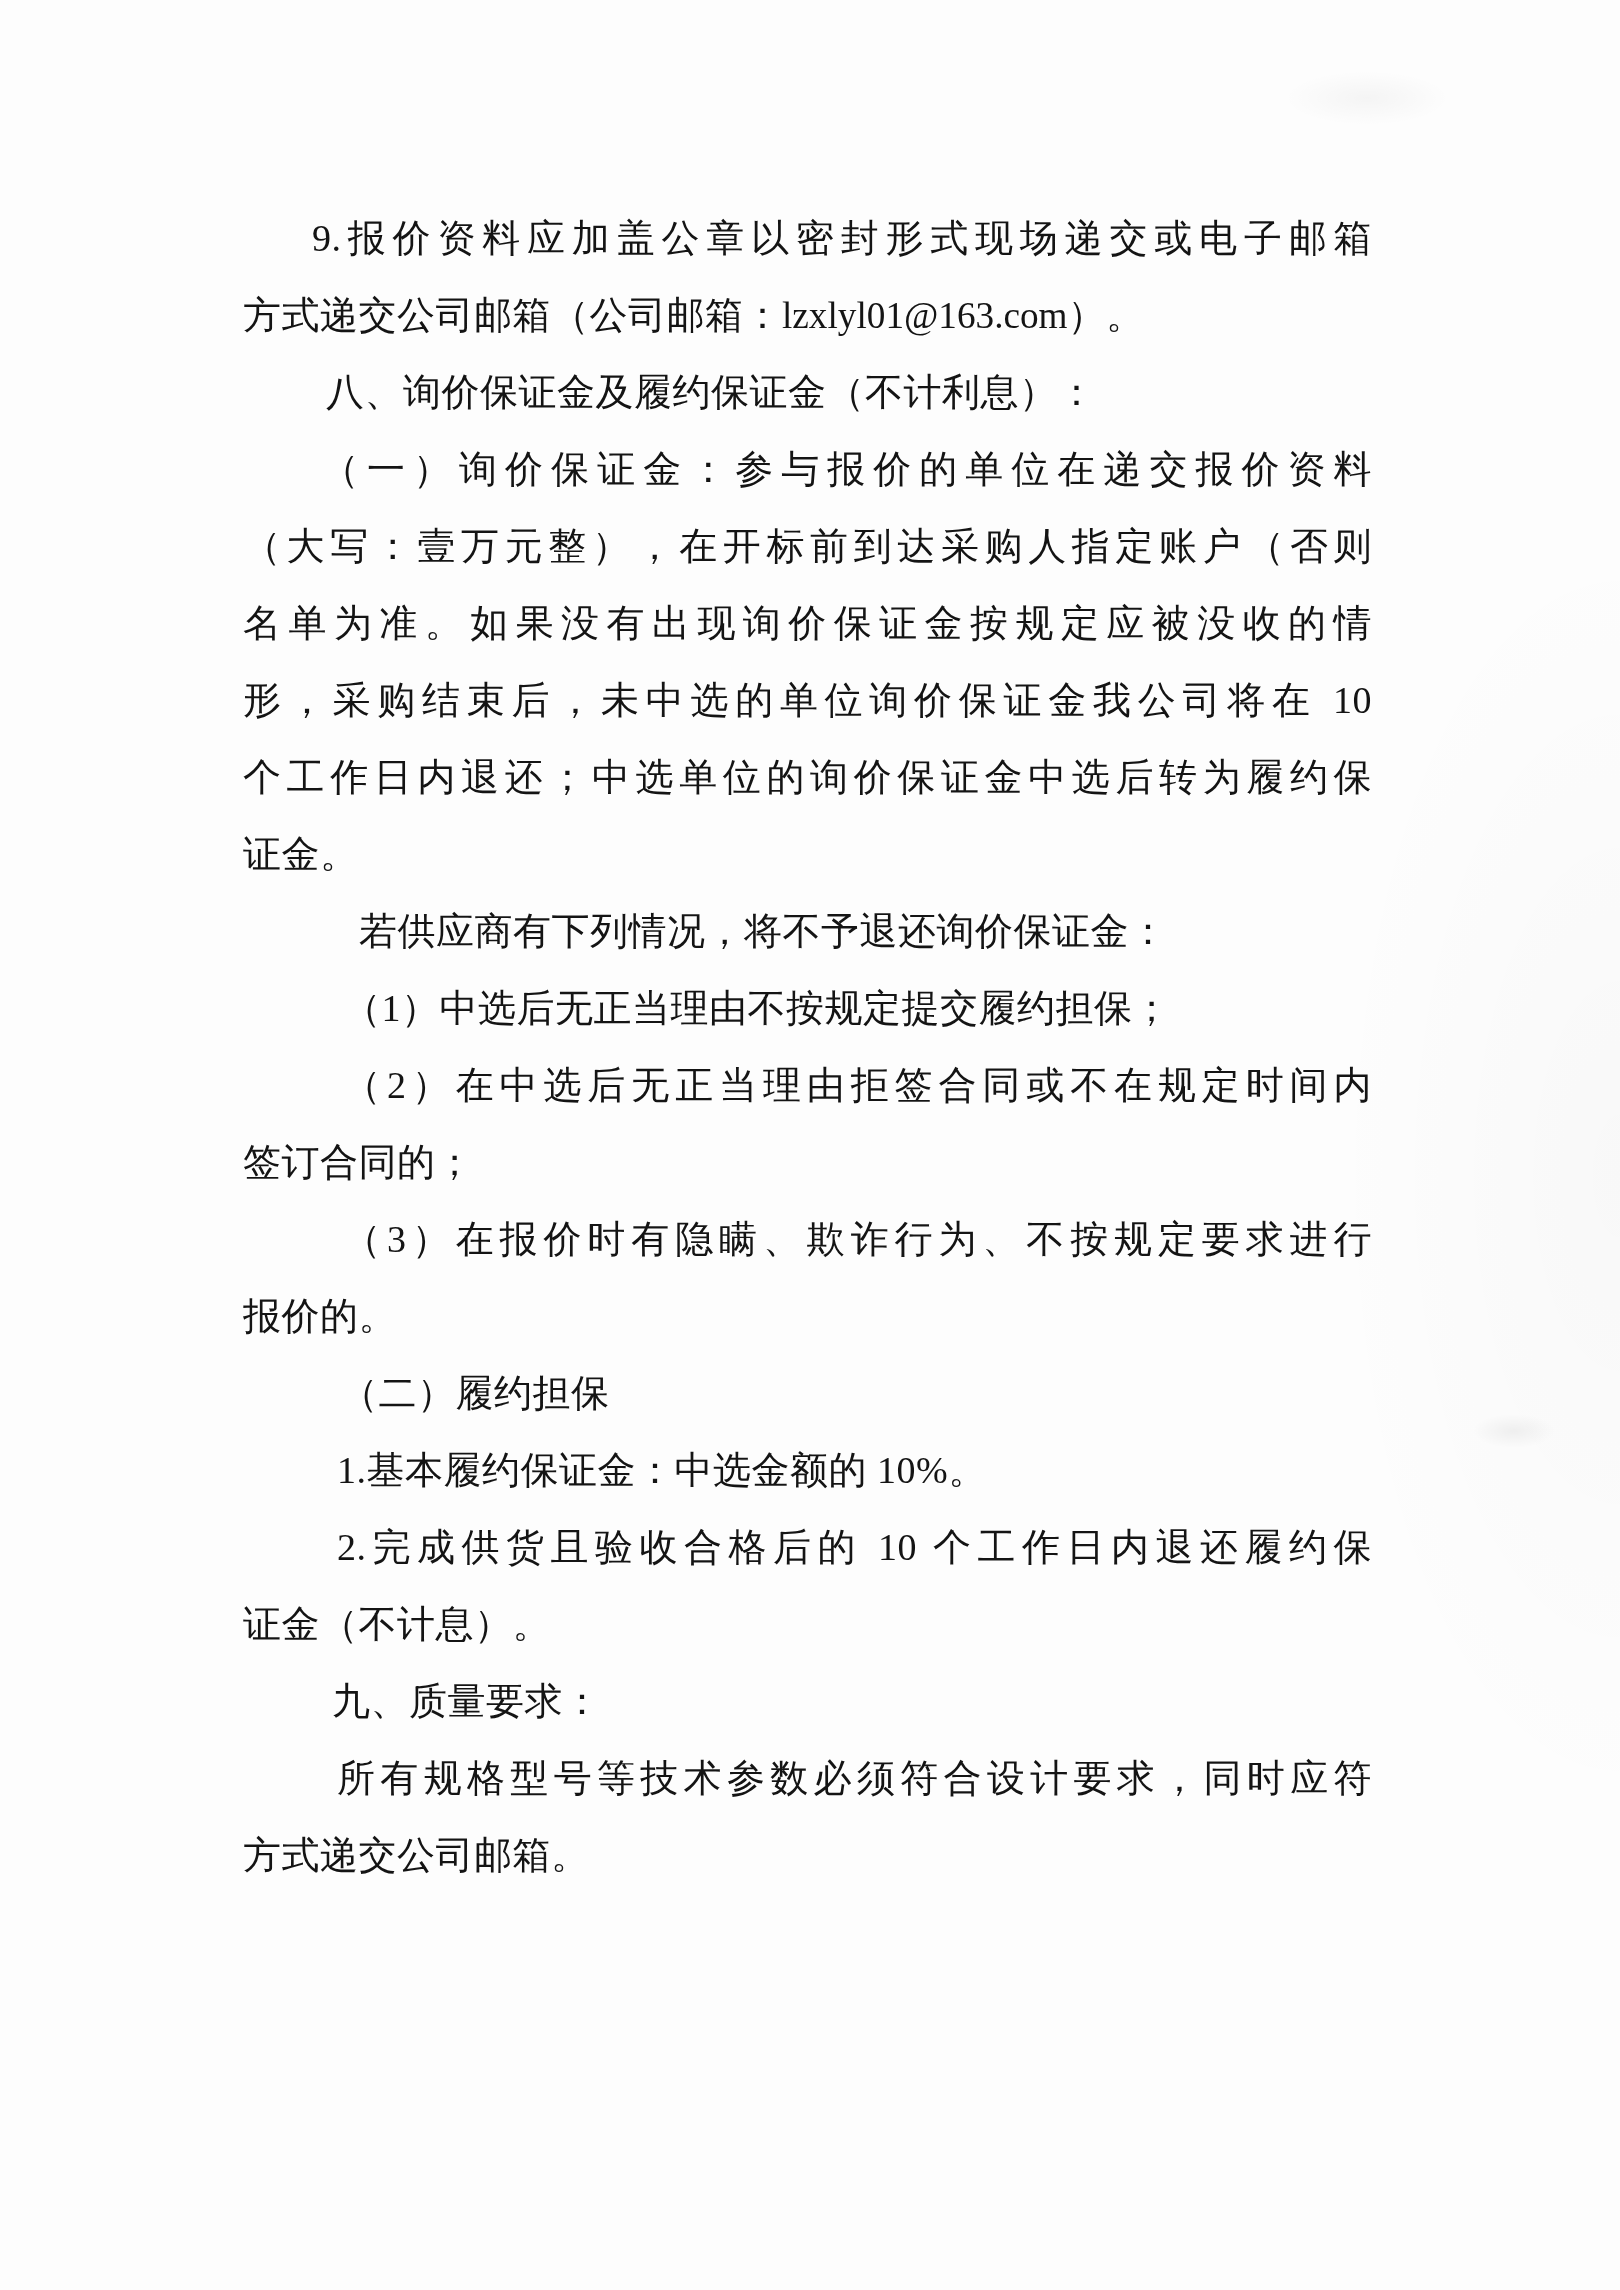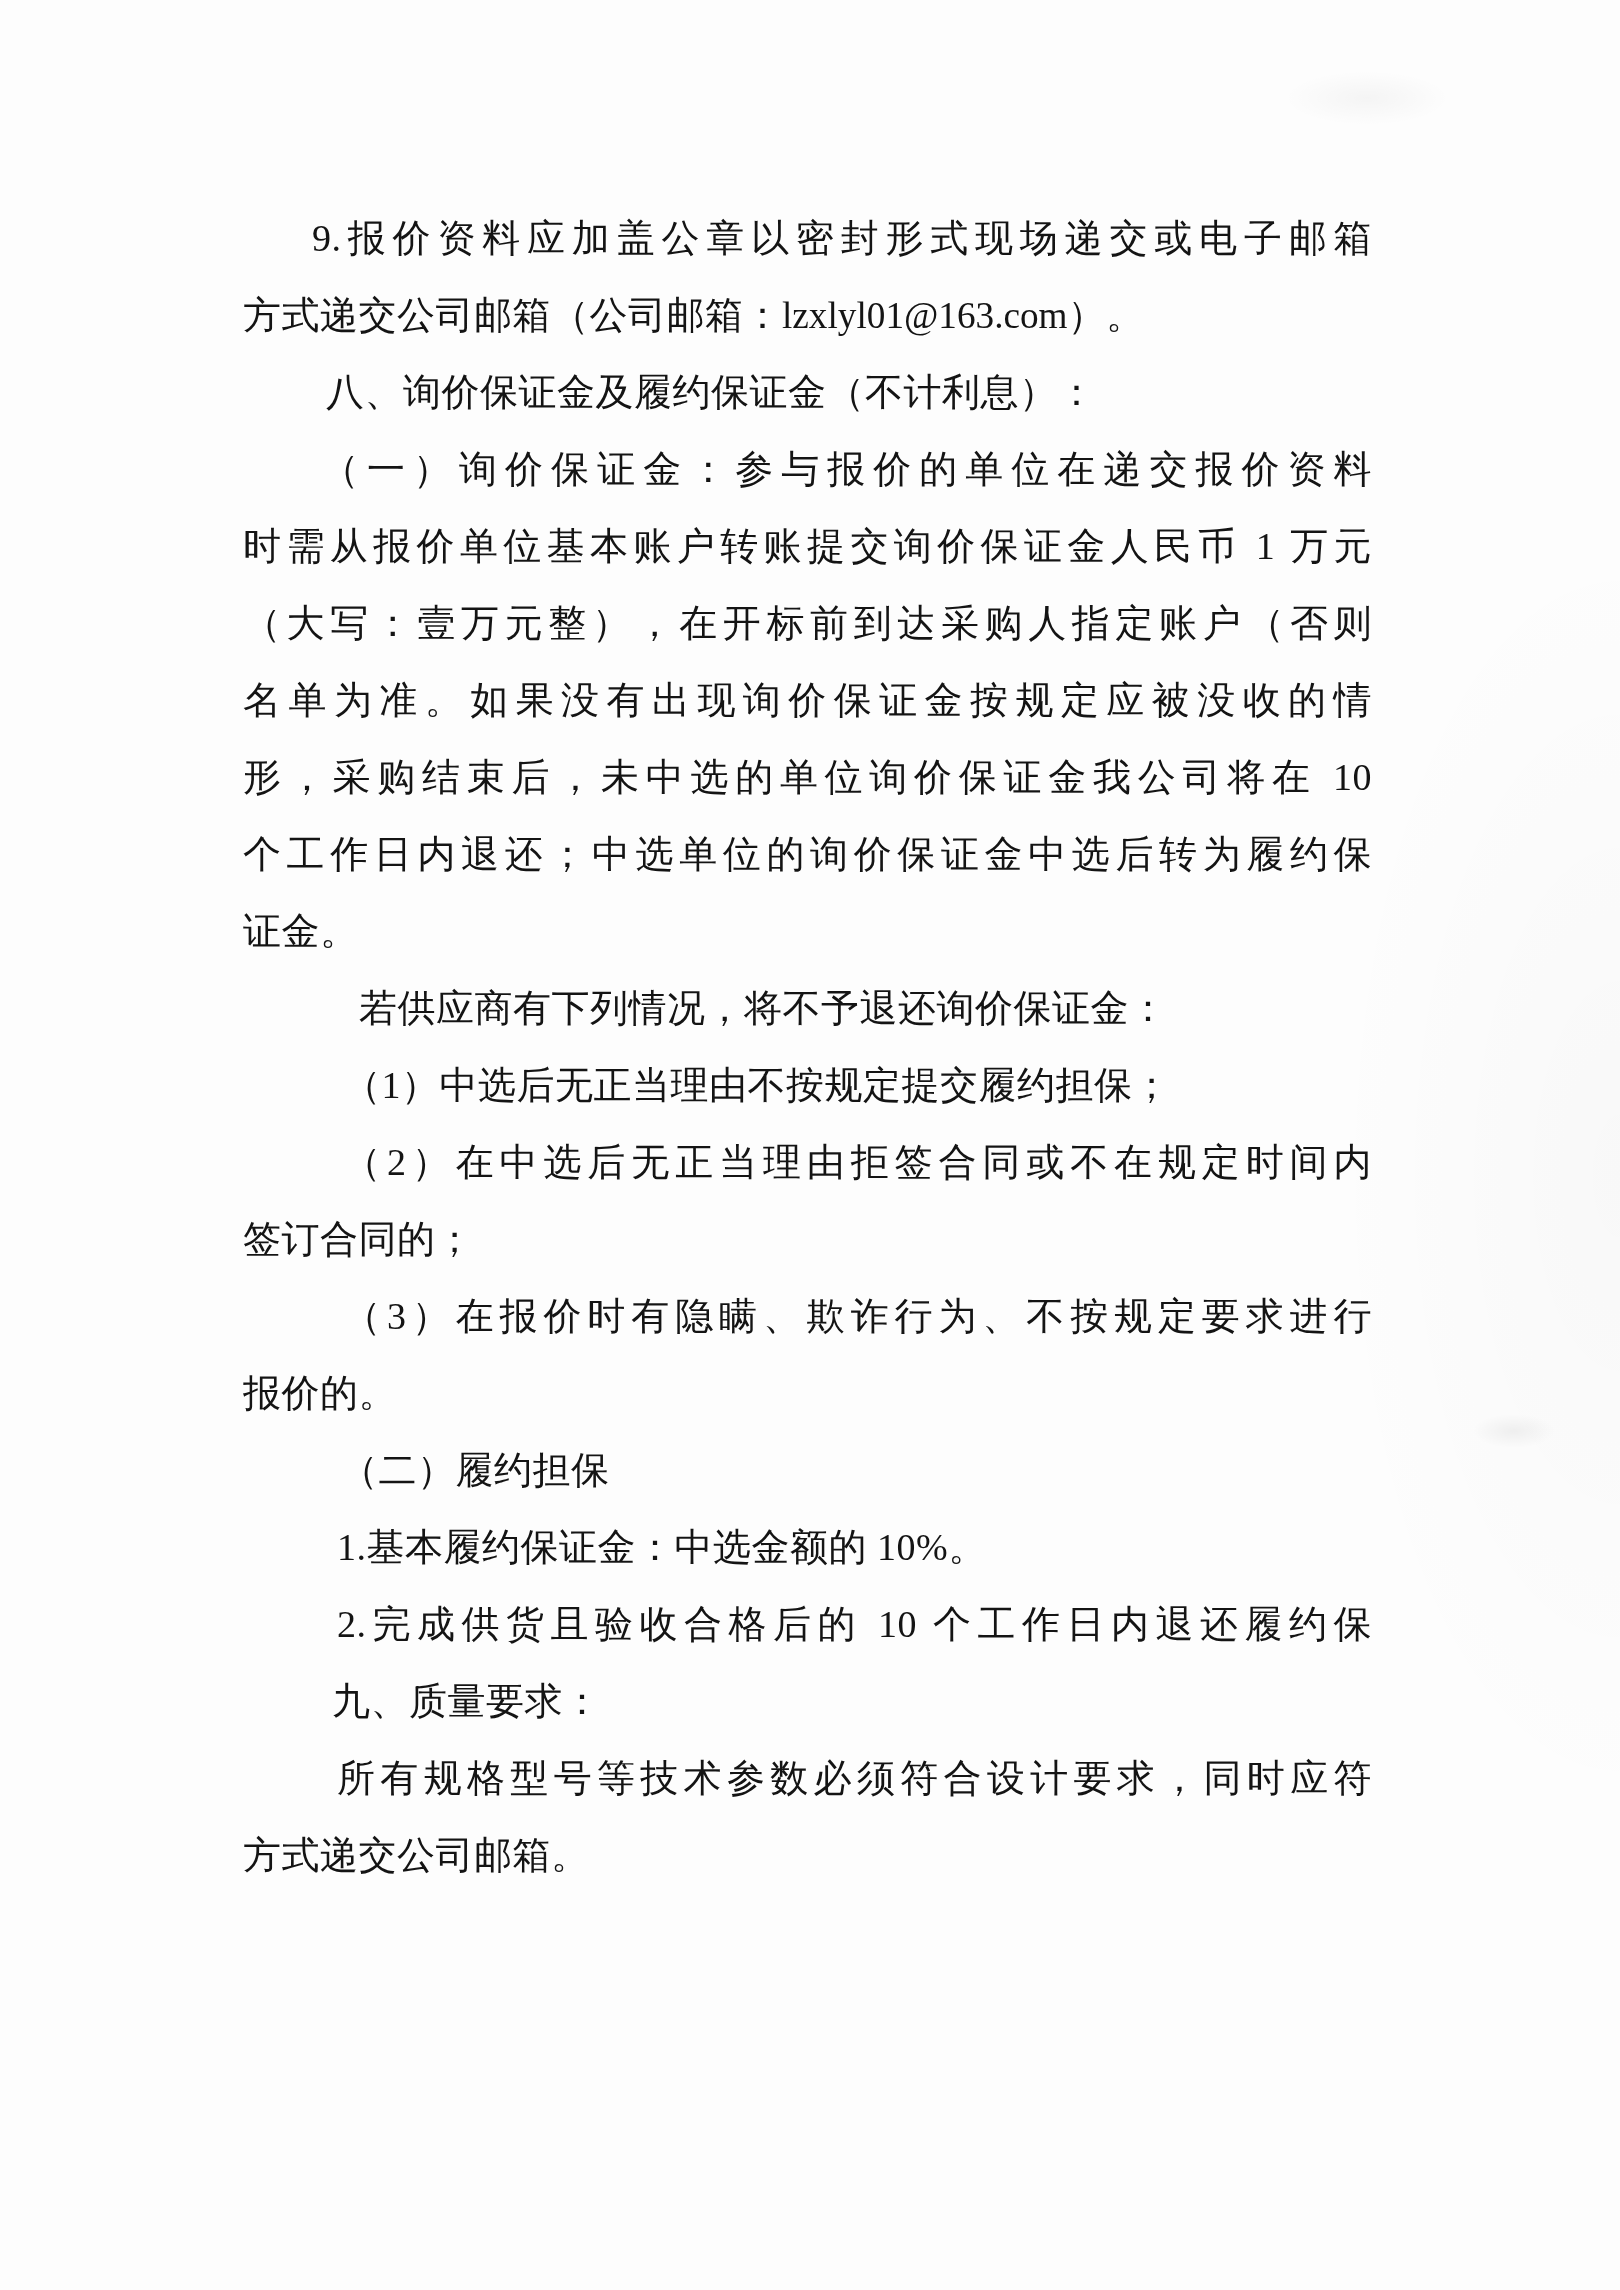--- a/index.html
+++ b/index.html
@@ -49,33 +49,33 @@
 </style>
 </head>
 <body>
 
 <div class="page">
   <div class="doc">
       <div class="line just" style="text-indent: 69px;"><span>9.</span><span>报价资料应加盖公章以密封形式现场递交或电子邮箱</span></div>
       <div class="line" style="text-indent: 0px;"><span>方式递交公司邮箱（公司邮箱：</span><span class="mono">lzxlyl01@163.com</span><span>）。</span></div>
       <div class="line" style="text-indent: 83px;"><span class="b">八、询价保证金及履约保证金（不计利息）：</span></div>
       <div class="line just" style="text-indent: 78px;"><span>（一）询价保证金：参与报价的单位在递交报价资料</span></div>
-      <div class="line just" style="text-indent: 0px;"><span>时需从报价单位基本账户转账提交询价保证金人民币</span><span class="b"> 1 </span><span>万元</span></div>
       <div class="line just" style="text-indent: 0px;"><span>（大写：</span><span class="b">壹万元整</span><span>），在开标前到达采购人指定账户（否则</span></div>
       <div class="line just" style="text-indent: 0px;"><span>名单为准。如果没有出现询价保证金按规定应被没收的情</span></div>
       <div class="line just" style="text-indent: 0px;"><span>形，采购结束后，未中选的单位询价保证金我公司将在 </span><span>10</span></div>
       <div class="line just" style="text-indent: 0px;"><span>个工作日内退还；中选单位的询价保证金中选后转为履约保</span></div>
       <div class="line" style="text-indent: 0px;"><span>证金。</span></div>
       <div class="line" style="text-indent: 116px;"><span class="b">若供应商有下列情况，将不予退还询价保证金：</span></div>
       <div class="line" style="text-indent: 100px;"><span class="b">（1）中选后无正当理由不按规定提交履约担保；</span></div>
       <div class="line just" style="text-indent: 100px;"><span class="b">（2）在中选后无正当理由拒签合同或不在规定时间内</span></div>
       <div class="line" style="text-indent: 0px;"><span class="b">签订合同的；</span></div>
       <div class="line just" style="text-indent: 100px;"><span class="b">（3）在报价时有隐瞒、欺诈行为、不按规定要求进行</span></div>
       <div class="line" style="text-indent: 0px;"><span class="b">报价的。</span></div>
       <div class="line" style="text-indent: 97px;"><span>（二）履约担保</span></div>
       <div class="line" style="text-indent: 94px;"><span>1.基本履约保证金：</span><span class="b">中选金额的 10%。</span></div>
       <div class="line just" style="text-indent: 94px;"><span>2.完成供货且验收合格后的 </span><span>10</span><span> 个工作日内退还履约保</span></div>
+      <div class="line" style="text-indent: 0px;"><span>证金（不计息）。</span></div>
       <div class="line" style="text-indent: 89px;"><span class="b">九、质量要求：</span></div>
       <div class="line just" style="text-indent: 94px;"><span>所有规格型号等技术参数必须符合设计要求，同时应符</span></div>
       <div class="line" style="text-indent: 0px;"><span>方式递交公司邮箱。</span></div>
     </div>
 </div>
 
 
 </body></html>

